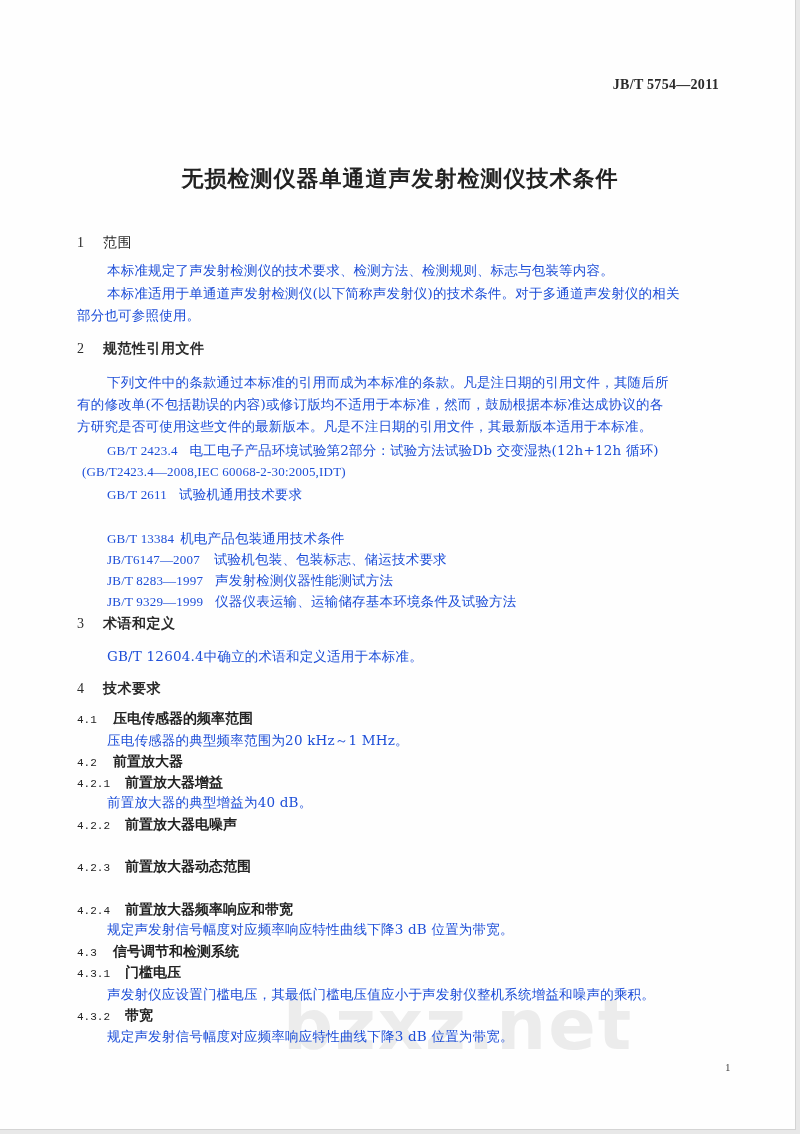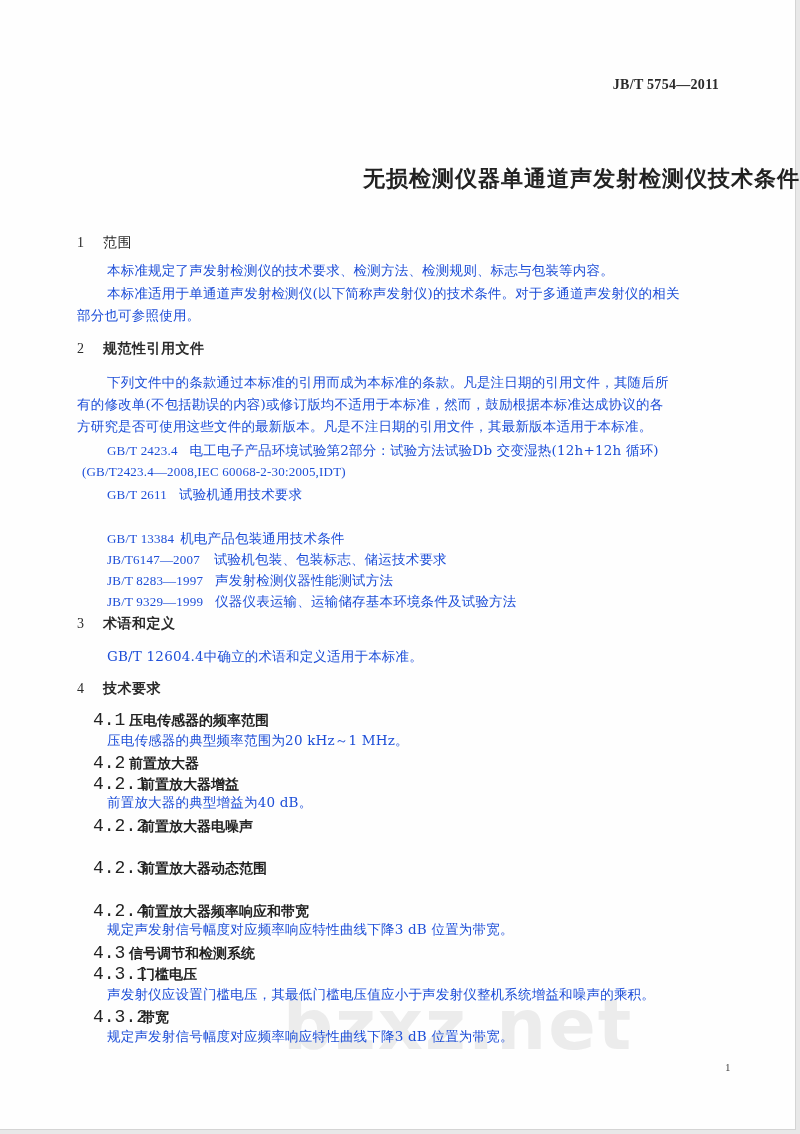--- a/index.html
+++ b/index.html
@@ -48,21 +48,21 @@
     right: 76px;
     top: 78px;
     font-family: "Liberation Serif", "DejaVu Serif", serif;
     font-weight: bold;
     font-size: 14px;
     letter-spacing: 0.3px;
   }
   .doc-title {
     left: 0;
     width: 800px;
-    text-align: right;
+    text-align: center;
     top: 168px;
     font-family: "DejaVu Sans", "Liberation Sans", sans-serif;
     font-weight: bold;
     font-size: 22px;
     letter-spacing: 1px;
     color: #222;
   }
   .h1 {
     left: 77px;
     font-family: "DejaVu Sans", "Liberation Sans", sans-serif;
@@ -83,21 +83,21 @@
   .refcont { left: 82px; }
   .ref .code { font-family: "Liberation Serif", serif; font-size: 13px; }
   .ref .gap { display: inline-block; width: 12px; }
   .sub {
     left: 77px;
     font-family: "DejaVu Sans", "Liberation Sans", sans-serif;
     font-size: 14px;
     font-weight: bold;
     color: #222;
   }
-  .sub .num { font-weight: normal; font-family: "Liberation Mono", "DejaVu Sans Mono", monospace; font-size: 18px; display: inline-block; margin-left: 16px; }
+  .sub .num { font-weight: normal; font-family: "Liberation Mono", "DejaVu Sans Mono", monospace; font-size: 11px; display: inline-block; }
   .sub .num.w3 { width: 36px; }
   .sub .num.w5 { width: 48px; }
   .pageno {
     left: 725px;
     top: 1062px;
     font-size: 11px;
     font-family: "Liberation Serif", serif;
     color: #444;
   }
 </style>

